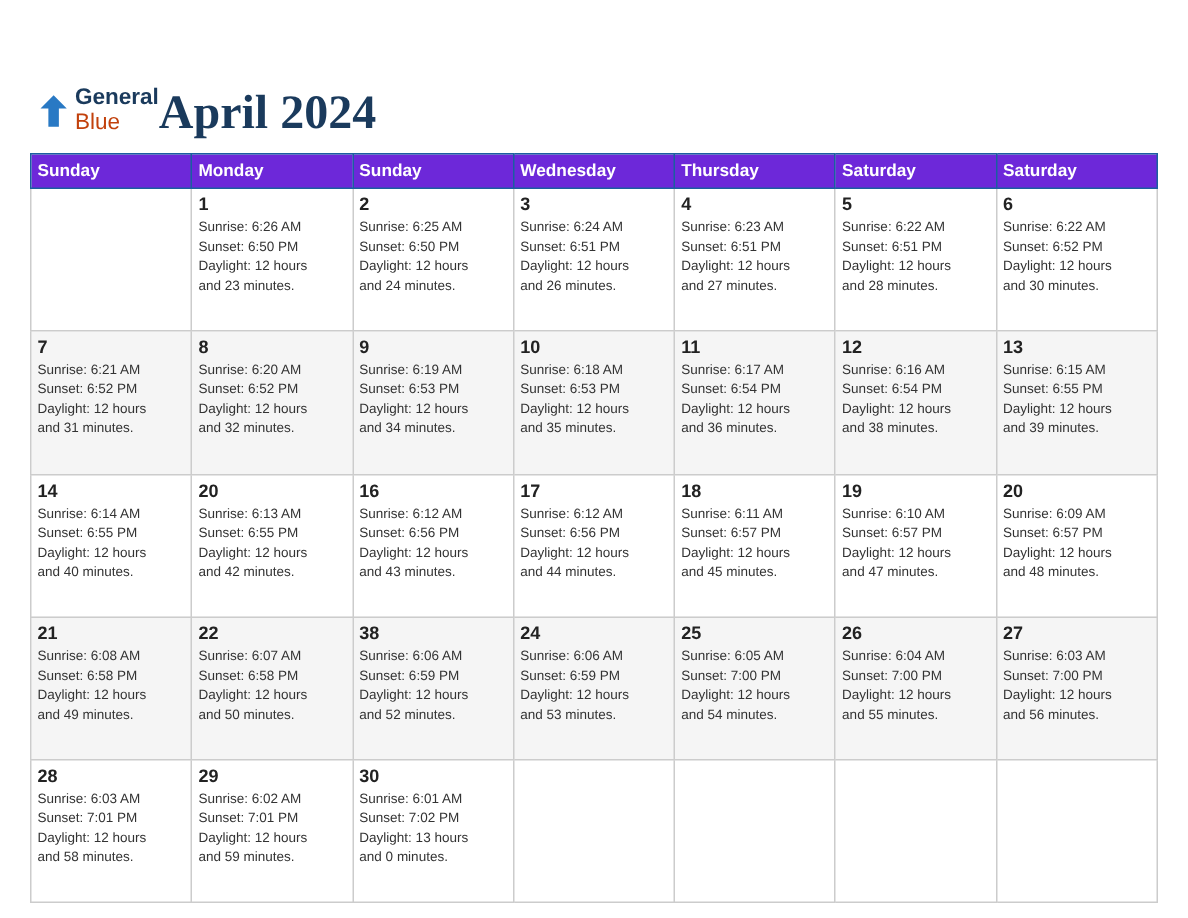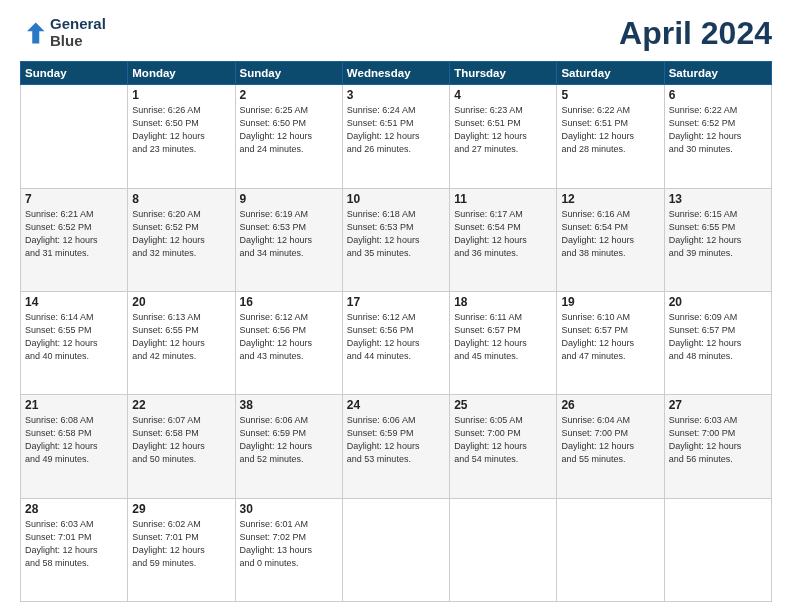--- a/index.html
+++ b/index.html
@@ -12,55 +12,57 @@
     }
     .page {
       width: 792px;
       height: 612px;
       padding: 16px 20px 10px 20px;
       display: flex;
       flex-direction: column;
     }
     .header {
       display: flex;
-      justify-content: space-between;
+      justify-content: flex-start;
       align-items: flex-start;
       margin-bottom: 10px;
+      margin-top: 41px;
     }
     .logo {
       display: flex;
       align-items: center;
     }
     .logo-icon {
       width: 28px;
       height: 28px;
       margin-right: 2px;
     }
     .title-block {
       text-align: right;
     }
     .month-title {
       font-size: 32px;
       font-weight: bold;
       color: #1a3a5c;
       line-height: 1.1;
+      font-family: Liberation Serif, serif;
     }
     .location {
       font-size: 14px;
       color: #444;
       font-style: italic;
     }
     .calendar {
       flex: 1;
       border-collapse: collapse;
       width: 100%;
       table-layout: fixed;
     }
     .calendar th {
-      background: #0c4a6e;
+      background: #6d28d9;
       color: #fff;
       font-size: 11.5px;
       font-weight: bold;
       padding: 5px 4px;
       text-align: left;
       border: 1px solid #1a5fa0;
     }
     .calendar td {
       border: 1px solid #ccc;
       vertical-align: top;
@@ -94,21 +96,21 @@
 
 <div class="page">
   <div class="header">
     <div class="logo">
       <svg class="logo-icon" viewBox="0 0 32 32">
         <rect x="0" y="0" width="32" height="32" fill="none"></rect>
         <polygon points="18,4 28,14 22,14 22,28 14,28 14,14 8,14" fill="#2979c4"></polygon>
       </svg>
       <div>
         <div style="font-size:15px;font-weight:bold;color:#1a3a5c;line-height:1.1;">General</div>
-        <div style="font-size:15px;font-weight:bold;color:#404040;line-height:1.1;">Blue</div>
+        <div style="font-size:15px;font-weight:normal;color:#c2410c;line-height:1.1;">Blue</div>
       </div>
     </div>
     <div class="title-block">
       <div class="month-title">April 2024</div>
     </div>
   </div>
 
   <table class="calendar">
     <thead>
       <tr>

